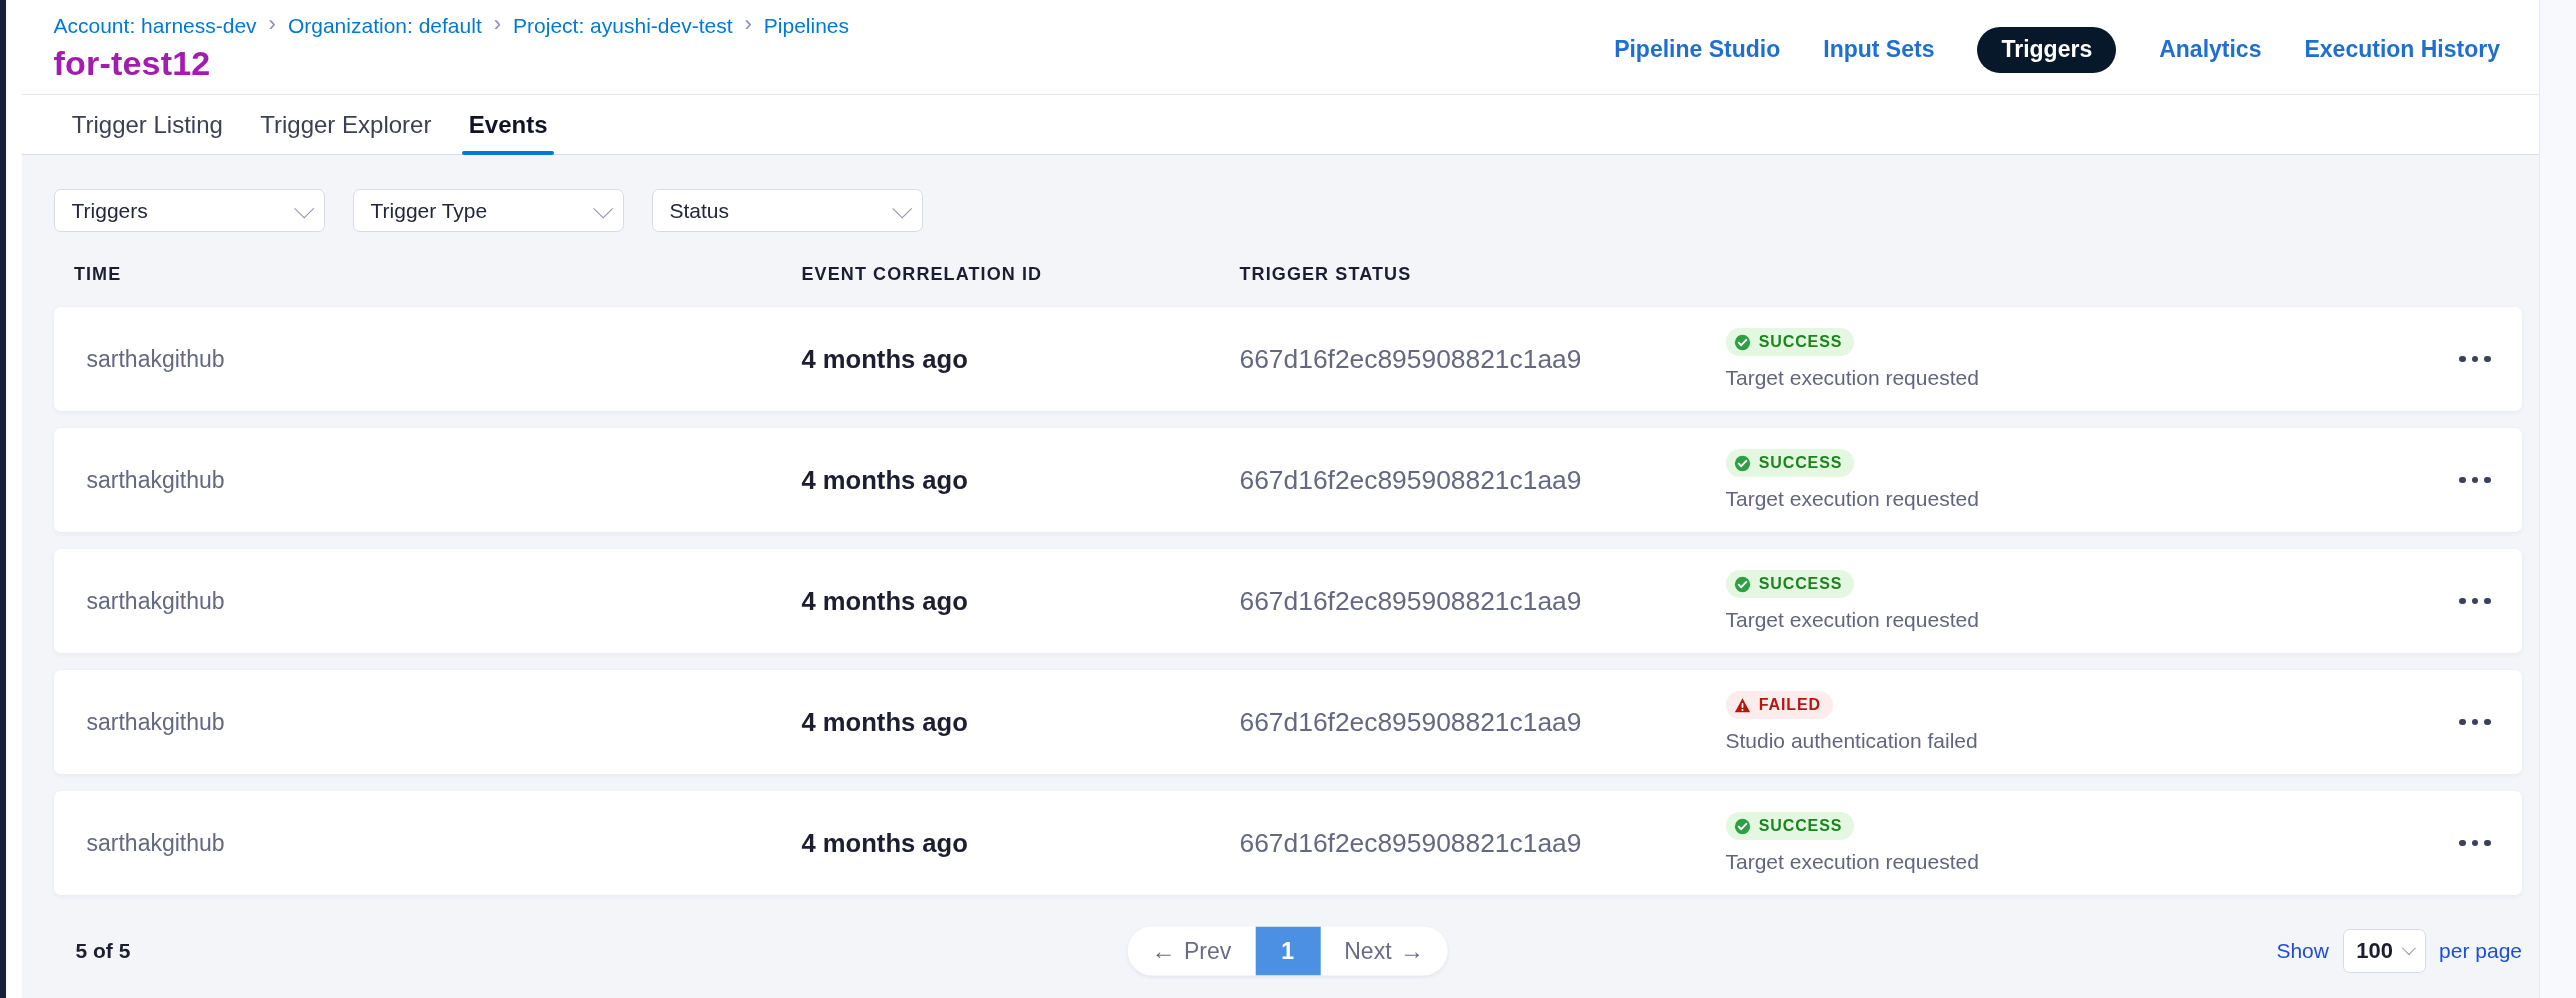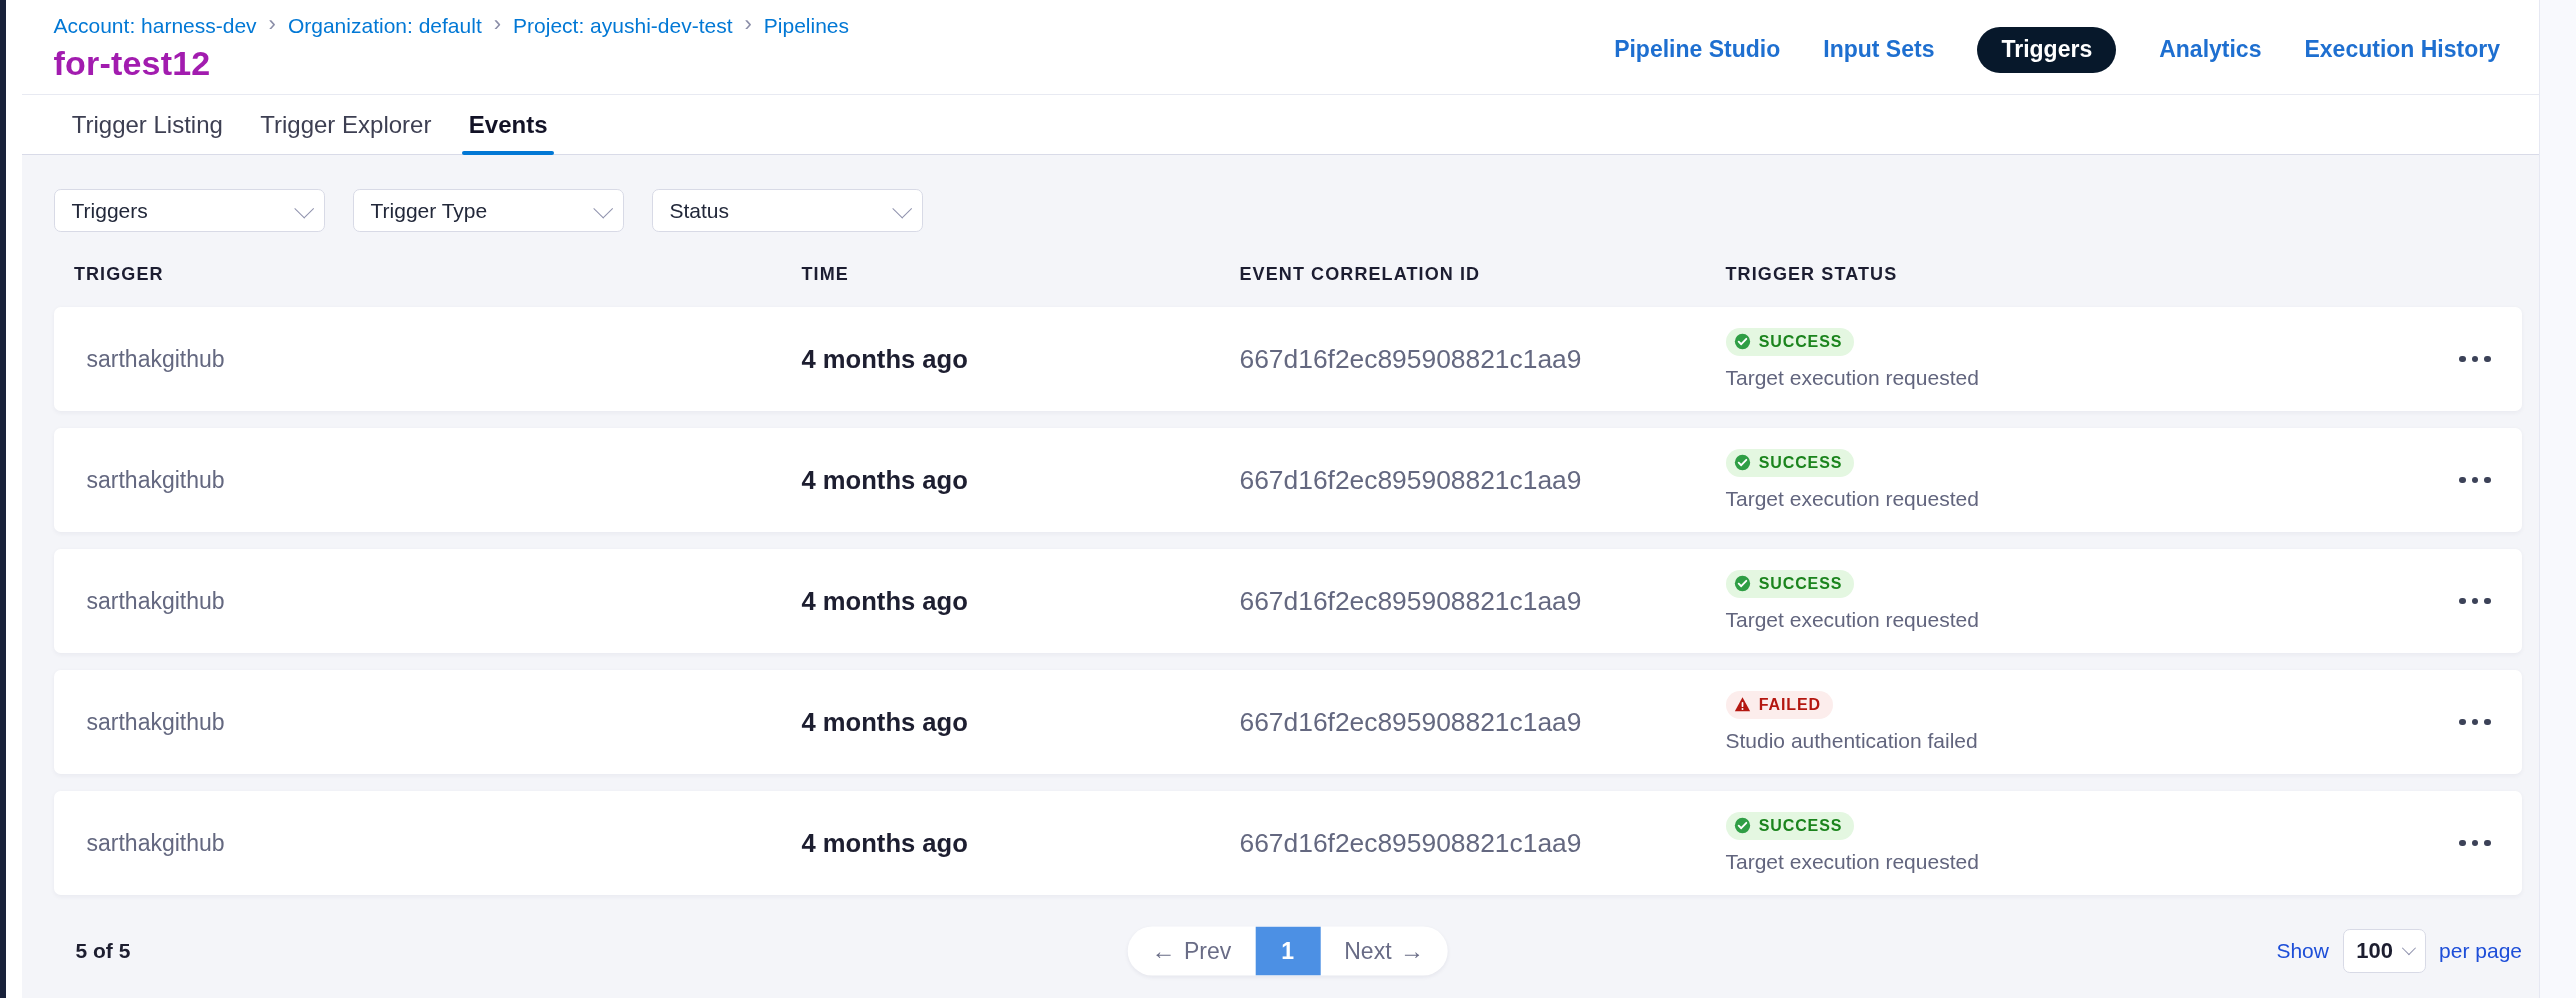--- a/index.html
+++ b/index.html
@@ -46,21 +46,21 @@
   .thead { margin-top:32px; }
   .th { font-size:18px; font-weight:700; letter-spacing:1.1px; color:#1c1d31; text-transform:uppercase; }
   .th:first-child { padding-left:20.4px; }
 
   .rows { margin-top:22px; display:flex; flex-direction:column; gap:17px; }
   .row { background:#fff; border-radius:6.8px; height:104px; box-shadow:0 1.7px 4.3px rgba(30,30,70,.05); }
   .cell-trigger { padding-left:22px; font-size:23px; color:#646880;margin-left:11px; }
   .cell-time { font-size:25.6px; font-weight:600; color:#1d1e30; }
   .cell-id { font-size:26.4px; color:#646880; }
   .cell-status { display:flex; flex-direction:column; align-items:flex-start; gap:10.2px; }
-  .badge { display:inline-flex; align-items:flex-start; gap:7.7px; border-radius:14px; padding:5.1px 12px 5.1px 8.5px; font-size:16px; font-weight:700; letter-spacing:0.9px; }
+  .badge { display:inline-flex; align-items:flex-end; gap:7.7px; border-radius:14px; padding:5.1px 12px 5.1px 8.5px; font-size:16px; font-weight:700; letter-spacing:0.9px; }
   .badge.success { background:#e4f7e1; color:#1b841d; }
   .badge.failed  { background:#fcedec; color:#b41710; }
   .badge svg { display:block; }
   .status-detail { font-size:21px; color:#62657e; }
   .cell-menu { display:flex; justify-content:center; }
   .dots-btn { display:flex; gap:6px; padding:12px; cursor:pointer; border:none; background:transparent; }
   .dots-btn i { width:6.8px; height:6.8px; border-radius:50%; background:#3c4258; display:block; }
 
   
   .footer { position:relative; margin-top:29px; height:53px; display:flex; align-items:center; justify-content:space-between;gap:41px; }
@@ -122,21 +122,20 @@
         <span class="label">Trigger Type</span>
         <span class="chev"></span>
       </div>
       <div class="filter-select">
         <span class="label">Status</span>
         <span class="chev"></span>
       </div>
     </div>
 
     <div class="grid thead">
-      <div class="th">Trigger</div>
       <div class="th">Time</div>
       <div class="th">Event Correlation ID</div>
       <div class="th">Trigger Status</div>
       <div class="th"></div>
     </div>
 
     <div class="rows">
 
       <div class="grid row">
         <div class="cell-trigger">sarthakgithub</div>

